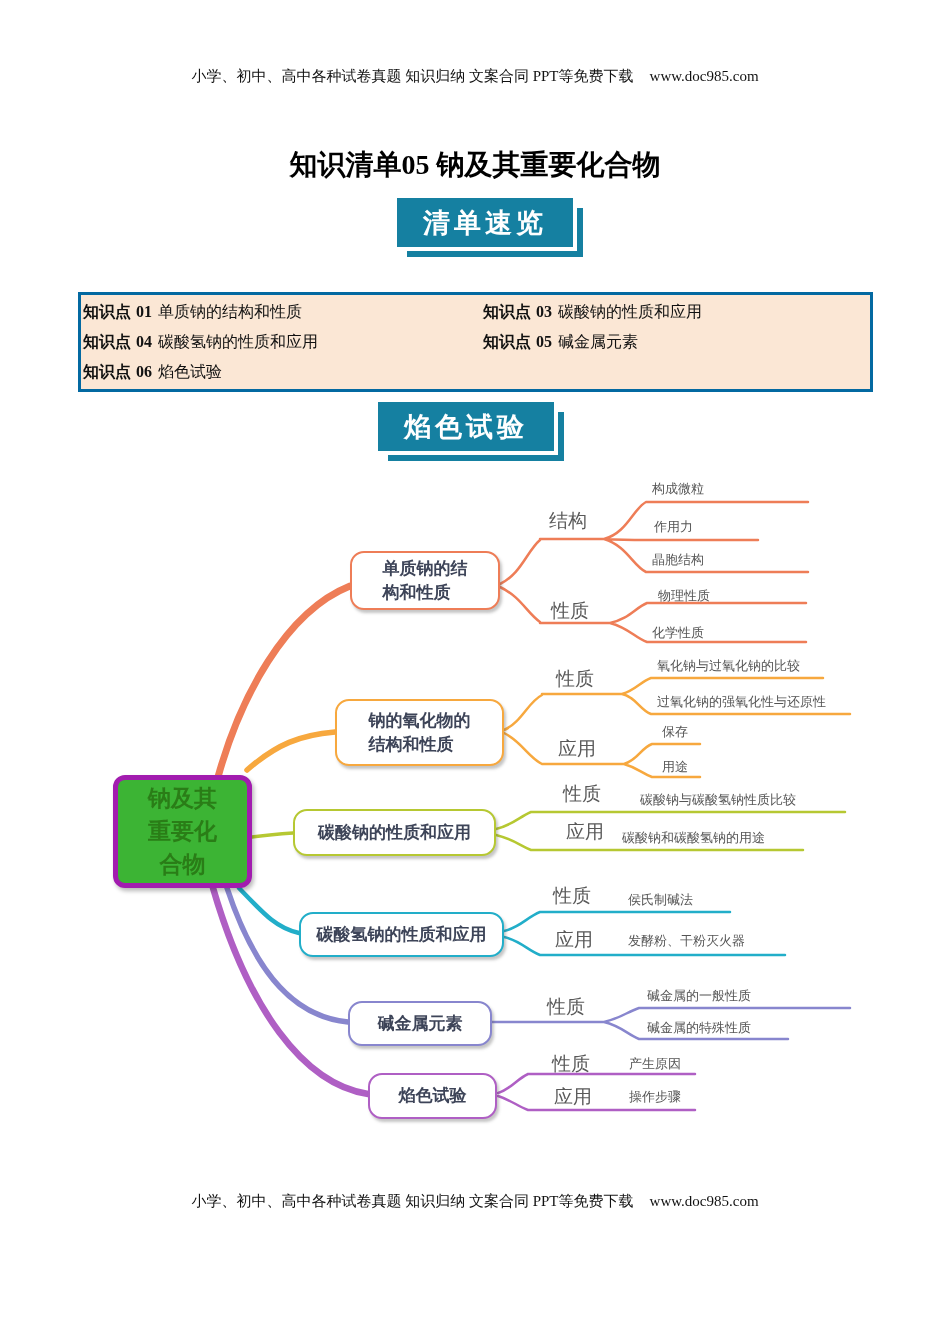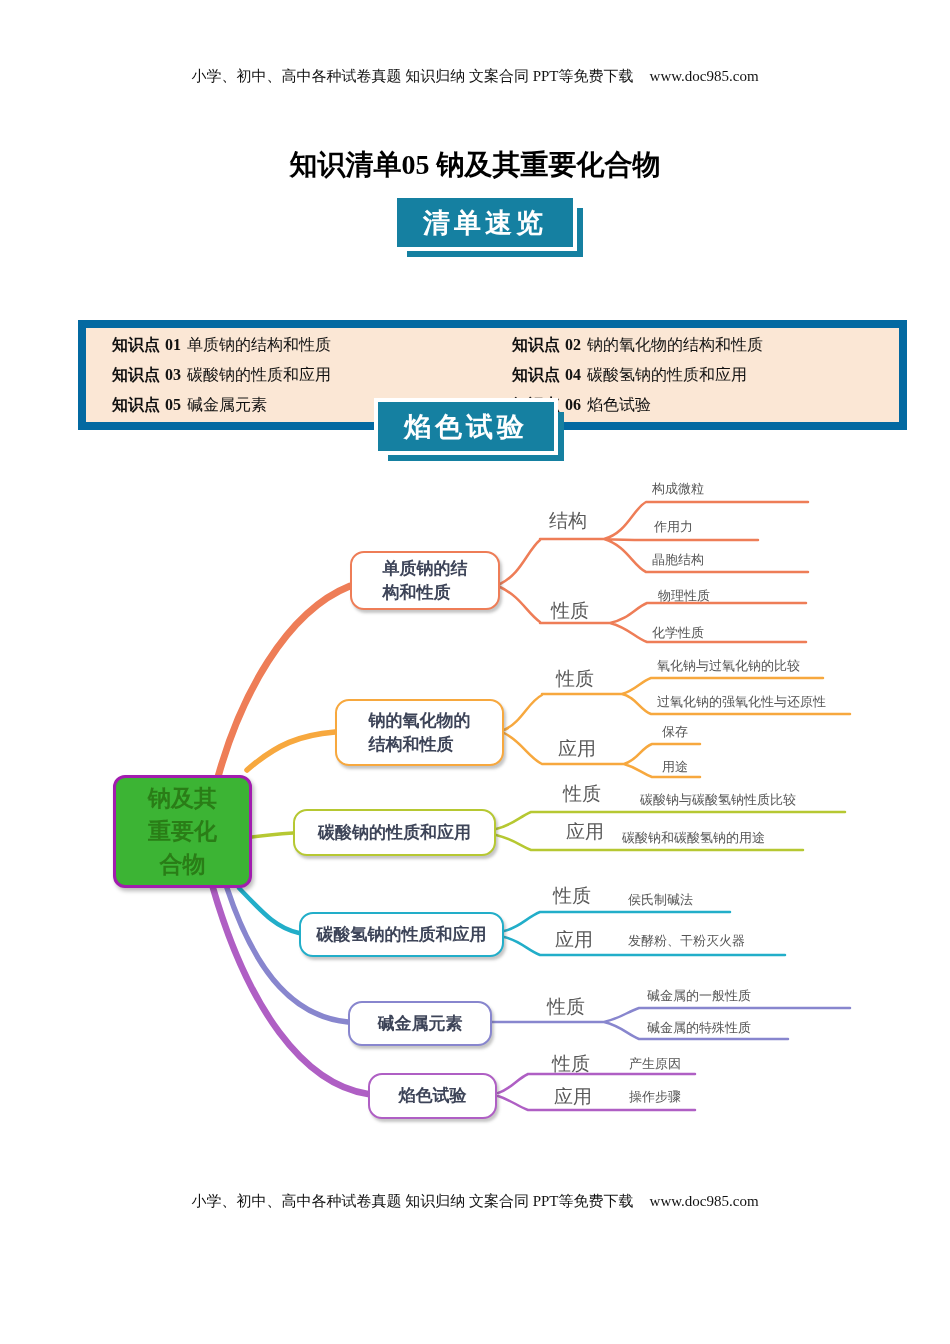--- a/index.html
+++ b/index.html
@@ -13,29 +13,29 @@
   .title{position:absolute;left:0;right:0;top:146px;text-align:center;
          font-family:"Liberation Serif",serif;font-weight:bold;font-size:28px;color:#000;}
   
   .banner{position:absolute;width:176px;height:49px;}
   .banner .b-shadow{position:absolute;left:10px;top:10px;width:176px;height:49px;background:#1580a1;}
   .banner .b-face{position:absolute;left:0;top:0;width:176px;height:49px;background:#1580a1;
       outline:4px solid #fff;display:flex;align-items:center;justify-content:center;
       color:#fff;font-size:27px;font-weight:bold;letter-spacing:4px;}
   
   .kp-box{position:absolute;left:78px;top:292px;width:787px;height:94px;background:#fbe7d5;
-      border:8px solid #0369a1;display:grid;grid-template-columns:400px auto;
-      grid-auto-rows:30px;align-items:center;align-content:center;padding-left:26px;box-sizing:content-box;margin-top:28px;}
+      border:3px solid #0369a1;display:grid;grid-template-columns:400px auto;
+      grid-auto-rows:30px;align-items:center;align-content:center;padding-left:2px;box-sizing:content-box;}
   .kp{font-size:16px;color:#111;white-space:nowrap;}
   .kp .kp-b{font-weight:bold;}
   .kp .kp-n{font-family:"Liberation Serif",serif;font-weight:bold;margin:0 6px 0 5px;}
   
   .mm-svg{position:absolute;left:0;top:0;}
   .root{position:absolute;left:113px;top:775px;width:139px;height:113px;box-sizing:border-box;
-      background:#3cb434;border:3px solid #a21caf;border-radius:12px;
+      background:#3cb434;border:5px solid #a21caf;border-radius:12px;
       box-shadow:2px 3px 4px rgba(0,0,0,.28);display:flex;flex-direction:column;
       align-items:center;justify-content:center;}
   .root div{font-size:23px;font-weight:bold;color:#2a7d17;line-height:33px;}
   .bnode{position:absolute;box-sizing:border-box;background:#fff;border:2.5px solid;
       border-radius:14px;box-shadow:2px 3px 3px rgba(90,90,90,.35);
       display:flex;align-items:center;justify-content:center;}
   .bnode .bl{font-size:17px;font-weight:bold;color:#3d4458;line-height:24px;white-space:nowrap;}
   .bn1{left:350px;top:551px;width:150px;height:59px;border-color:#ee7d57;}
   .bn2{left:335px;top:699px;width:169px;height:67px;border-color:#f7a83e;}
   .bn3{left:293px;top:809px;width:203px;height:47px;border-color:#b6c832;}
@@ -56,21 +56,20 @@
 
   <div class="title">知识清单05 钠及其重要化合物</div>
 
   <div class="banner" style="left:380px;top:198px;margin-left:17px;">
     <div class="b-shadow"></div>
     <div class="b-face">清单速览</div>
   </div>
 
   <div class="kp-box">
     <div class="kp"><span class="kp-b">知识点</span><span class="kp-n">01</span><span class="kp-t">单质钠的结构和性质</span></div>
-    <div class="kp"><span class="kp-b">知识点</span><span class="kp-n">02</span><span class="kp-t">钠的氧化物的结构和性质</span></div>
     <div class="kp"><span class="kp-b">知识点</span><span class="kp-n">03</span><span class="kp-t">碳酸钠的性质和应用</span></div>
     <div class="kp"><span class="kp-b">知识点</span><span class="kp-n">04</span><span class="kp-t">碳酸氢钠的性质和应用</span></div>
     <div class="kp"><span class="kp-b">知识点</span><span class="kp-n">05</span><span class="kp-t">碱金属元素</span></div>
     <div class="kp"><span class="kp-b">知识点</span><span class="kp-n">06</span><span class="kp-t">焰色试验</span></div>
   </div>
 
   <div class="banner" style="left:378px;top:402px;">
     <div class="b-shadow"></div>
     <div class="b-face">焰色试验</div>
   </div>

